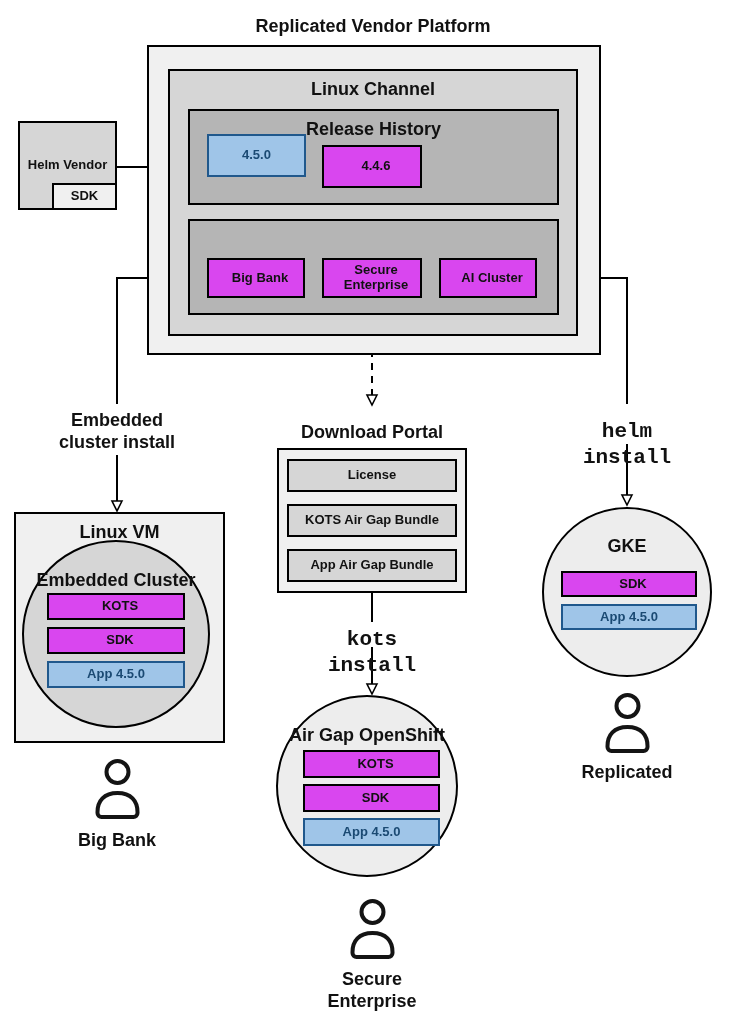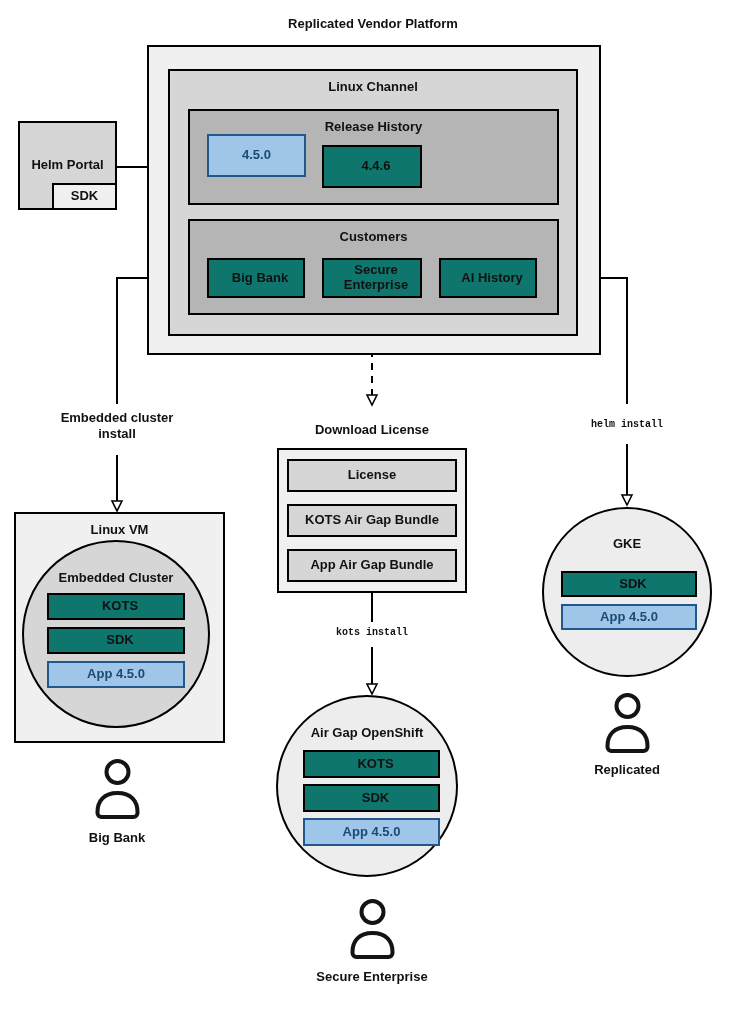--- a/index.html
+++ b/index.html
@@ -1,28 +1,28 @@
 <!DOCTYPE html>
 <html style="--highlight-fill: #9fc5e8; --highlight-border: #20588c; --highlight-text: #1b4a73; --panel-light: #f0f0f0; --panel-mid: #d6d6d6; --panel-dark: #b5b5b5; --node-bg: #ededed; --line: #000000;"><head>
 <meta charset="utf-8">
 <style>
   html,body{margin:0;padding:0;background:#fff;}
   .page{position:relative;width:734px;height:1026px;background:#fff;
         font-family:"Liberation Sans",sans-serif;overflow:hidden;}
-  .lbl{position:absolute;font-weight:bold;font-size:13px;line-height:1.22;
+  .lbl{position:absolute;font-weight:bold;font-size:18px;line-height:1.22;
        text-align:center;color:#111;white-space:pre-line;}
-  .mono{font-family:"Liberation Mono",monospace;font-size:10px;letter-spacing:0;}
+  .mono{font-family:"Liberation Mono",monospace;font-size:21px;letter-spacing:0;}
   .bx{position:absolute;border:2px solid #000;box-sizing:border-box;
       display:flex;align-items:center;justify-content:center;
       font-weight:bold;font-size:13px;line-height:1.12;text-align:center;color:#111;}
   .lite{background:var(--panel-light);}
   .mid{background:var(--panel-mid);}
   .dark{background:var(--panel-dark);}
   .node{background:var(--node-bg);}
-  .white{background:#0f766e;padding-left:8px;}
+  .white{background:#d946ef;padding-left:8px;}
   .hl{background:var(--highlight-fill);border-color:var(--highlight-border);
       color:var(--highlight-text);}
   .circle{border-radius:50%;}
   .wires{position:absolute;left:0;top:0;pointer-events:none;}
   .person{position:absolute;}
 </style>
 </head>
 <body>
 
 <div class="page">
@@ -50,33 +50,32 @@
   <div class="bx lite" style="left:147px;top:45px;width:454px;height:310px;"></div>
   <div class="bx mid" style="left:168px;top:69px;width:410px;height:267px;"></div>
   <div class="lbl" style="left:168px;top:79px;width:410px;">Linux Channel</div>
 
   <div class="bx dark" style="left:188px;top:109px;width:371px;height:96px;"></div>
   <div class="lbl" style="left:188px;top:119px;width:371px;">Release History</div>
   <div class="bx hl" style="left:207px;top:134px;width:99px;height:43px;">4.5.0</div>
   <div class="bx white" style="left:322px;top:145px;width:100px;height:43px;">4.4.6</div>
 
   <div class="bx dark" style="left:188px;top:219px;width:371px;height:96px;"></div>
-  <div class="lbl" style="left:188px;top:229px;width:371px;">Customers</div>
   <div class="bx white" style="left:207px;top:258px;width:98px;height:40px;">Big Bank</div>
   <div class="bx white" style="left:322px;top:258px;width:100px;height:40px;">Secure Enterprise</div>
-  <div class="bx white" style="left:439px;top:258px;width:98px;height:40px;">AI History</div>
+  <div class="bx white" style="left:439px;top:258px;width:98px;height:40px;">AI Cluster</div>
 
-  <div class="bx mid" style="left:18px;top:121px;width:99px;height:89px;">Helm Portal</div>
+  <div class="bx mid" style="left:18px;top:121px;width:99px;height:89px;">Helm Vendor</div>
   <div class="bx lite" style="left:52px;top:183px;width:65px;height:27px;">SDK</div>
 
   <div class="lbl" style="left:52px;top:410px;width:130px;">Embedded cluster install</div>
   <div class="lbl mono" style="left:552px;top:419px;width:150px;">helm install</div>
   <div class="lbl mono" style="left:297px;top:627px;width:150px;">kots install</div>
 
-  <div class="lbl" style="left:277px;top:422px;width:190px;">Download License</div>
+  <div class="lbl" style="left:277px;top:422px;width:190px;">Download Portal</div>
   <div class="bx lite" style="left:277px;top:448px;width:190px;height:145px;"></div>
   <div class="bx mid" style="left:287px;top:459px;width:170px;height:33px;">License</div>
   <div class="bx mid" style="left:287px;top:504px;width:170px;height:33px;">KOTS Air Gap Bundle</div>
   <div class="bx mid" style="left:287px;top:549px;width:170px;height:33px;text-align:right;">App Air Gap Bundle</div>
 
   <div class="bx lite" style="left:14px;top:512px;width:211px;height:231px;"></div>
   <div class="lbl" style="left:14px;top:522px;width:211px;">Linux VM</div>
   <div class="bx mid circle" style="left:22px;top:540px;width:188px;height:188px;"></div>
   <div class="lbl" style="left:22px;top:570px;width:188px;">Embedded Cluster</div>
   <div class="bx white" style="left:47px;top:593px;width:138px;height:27px;">KOTS</div>

